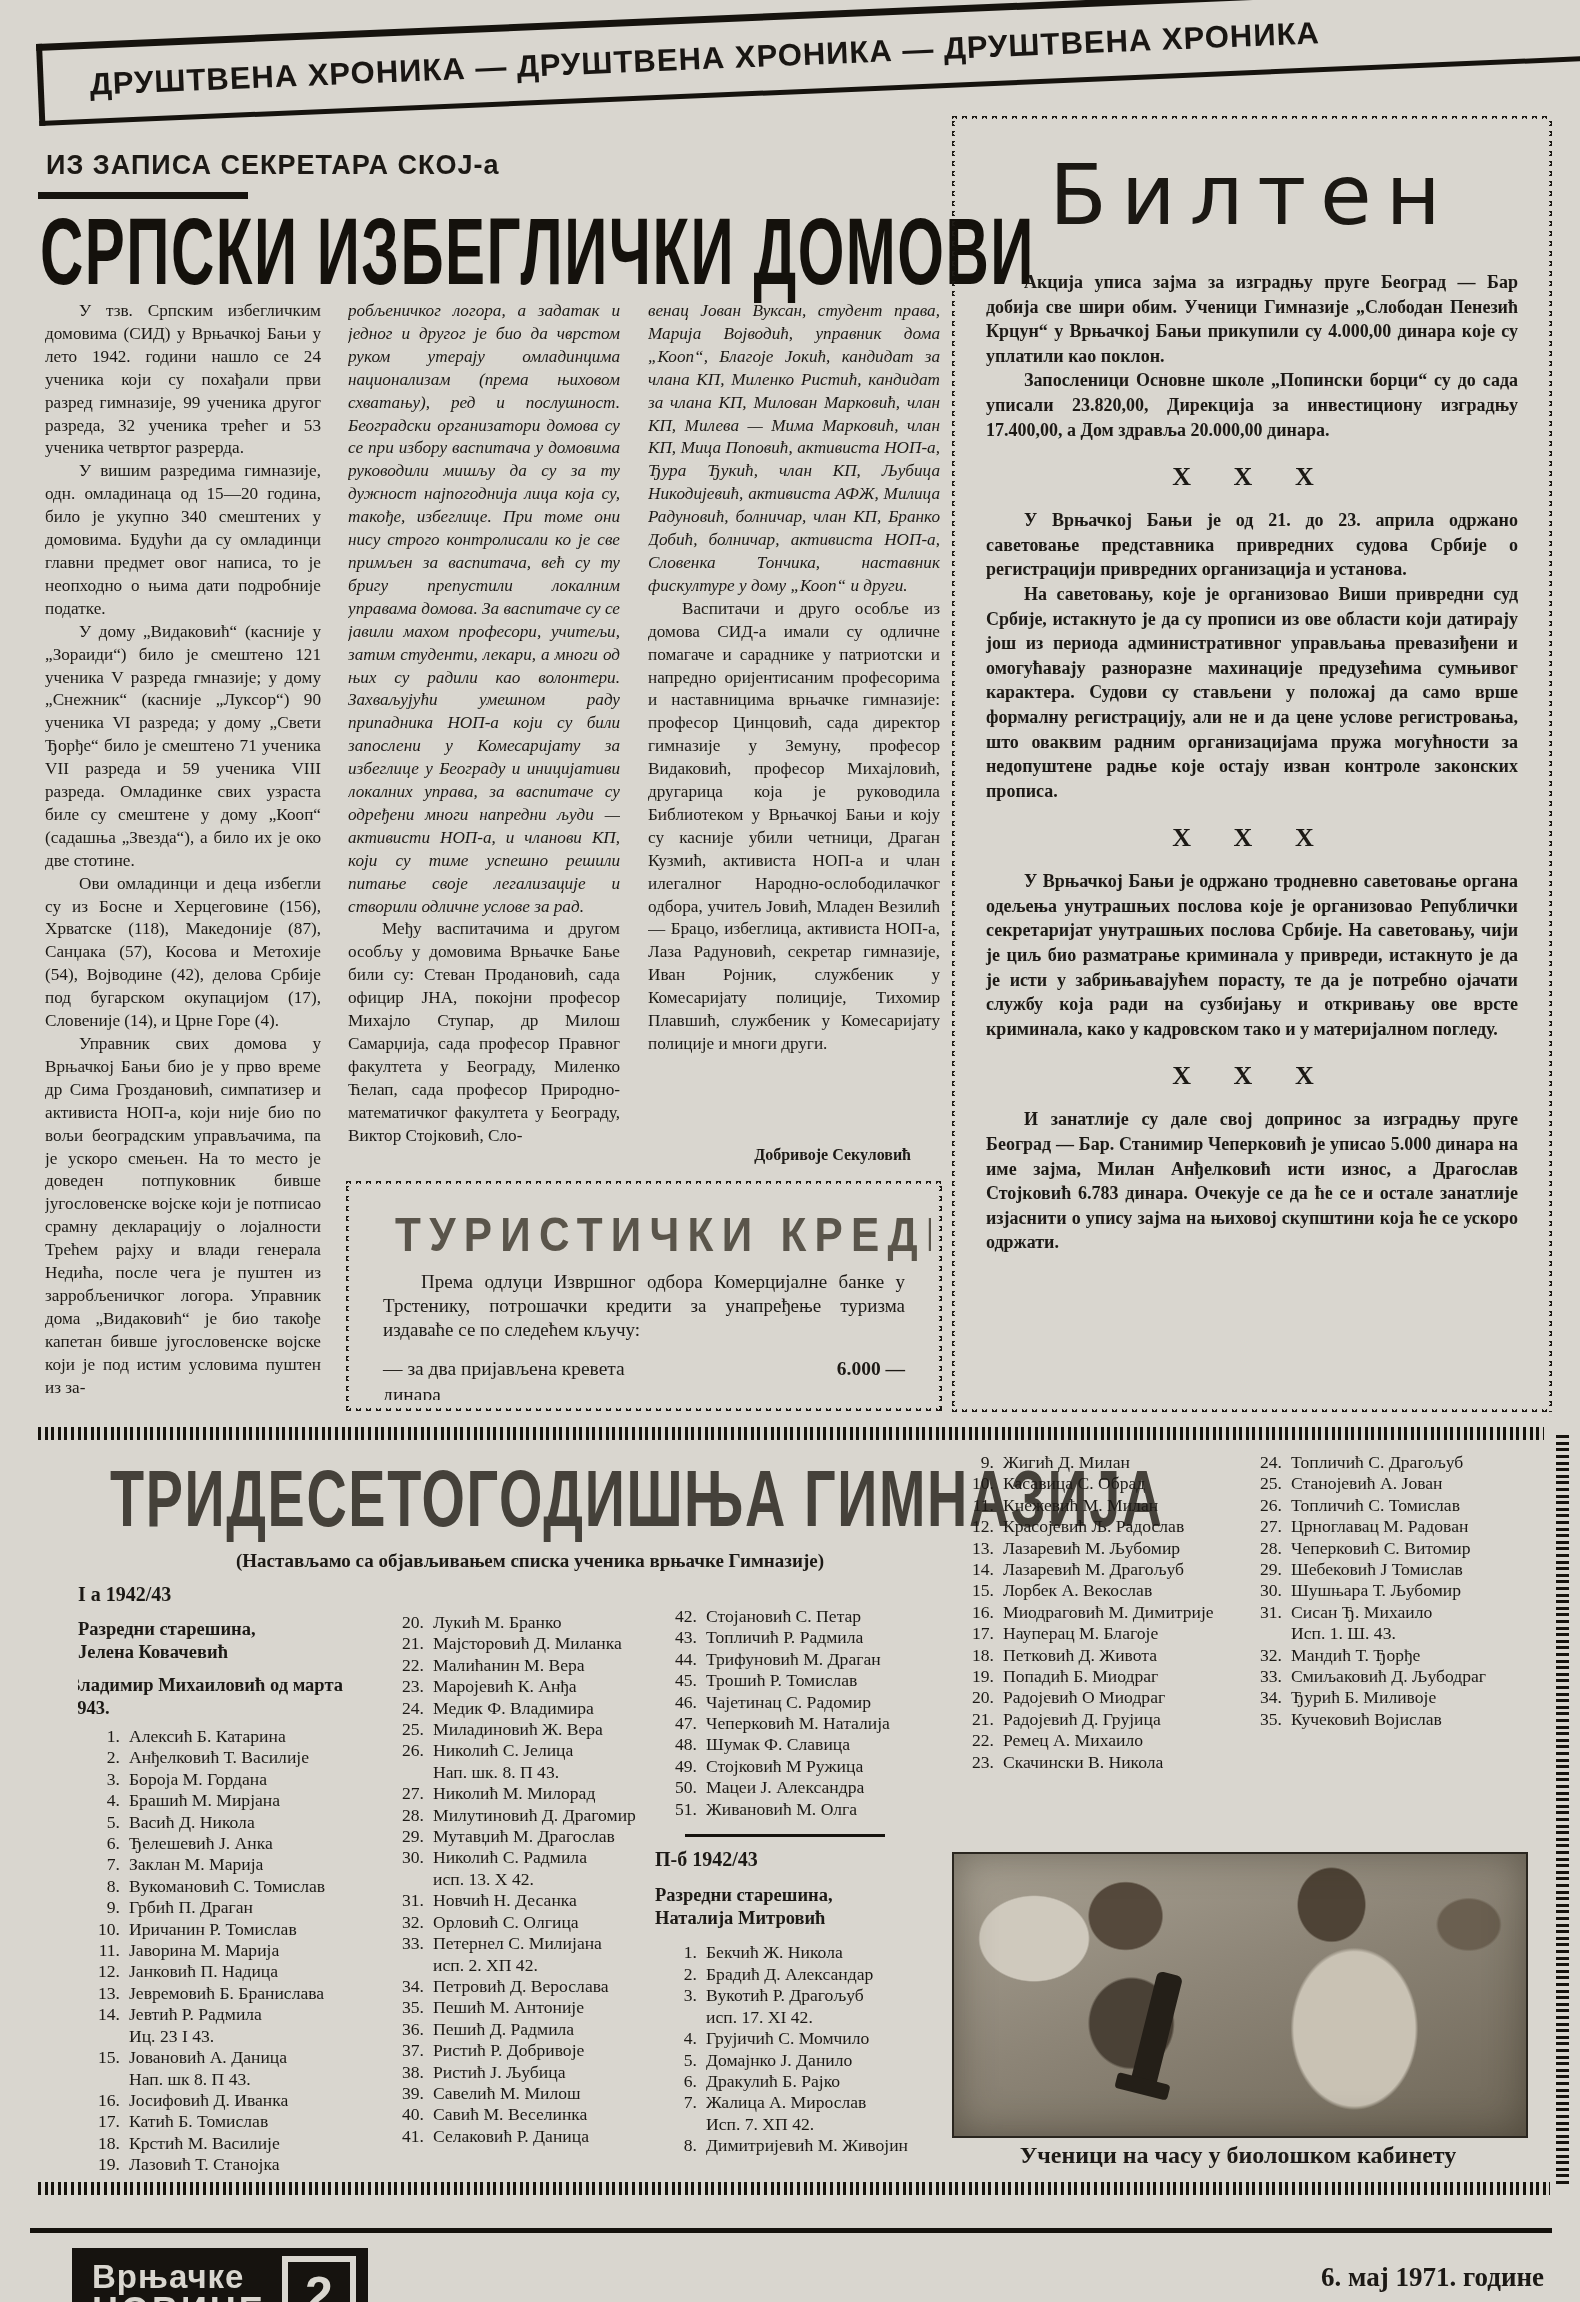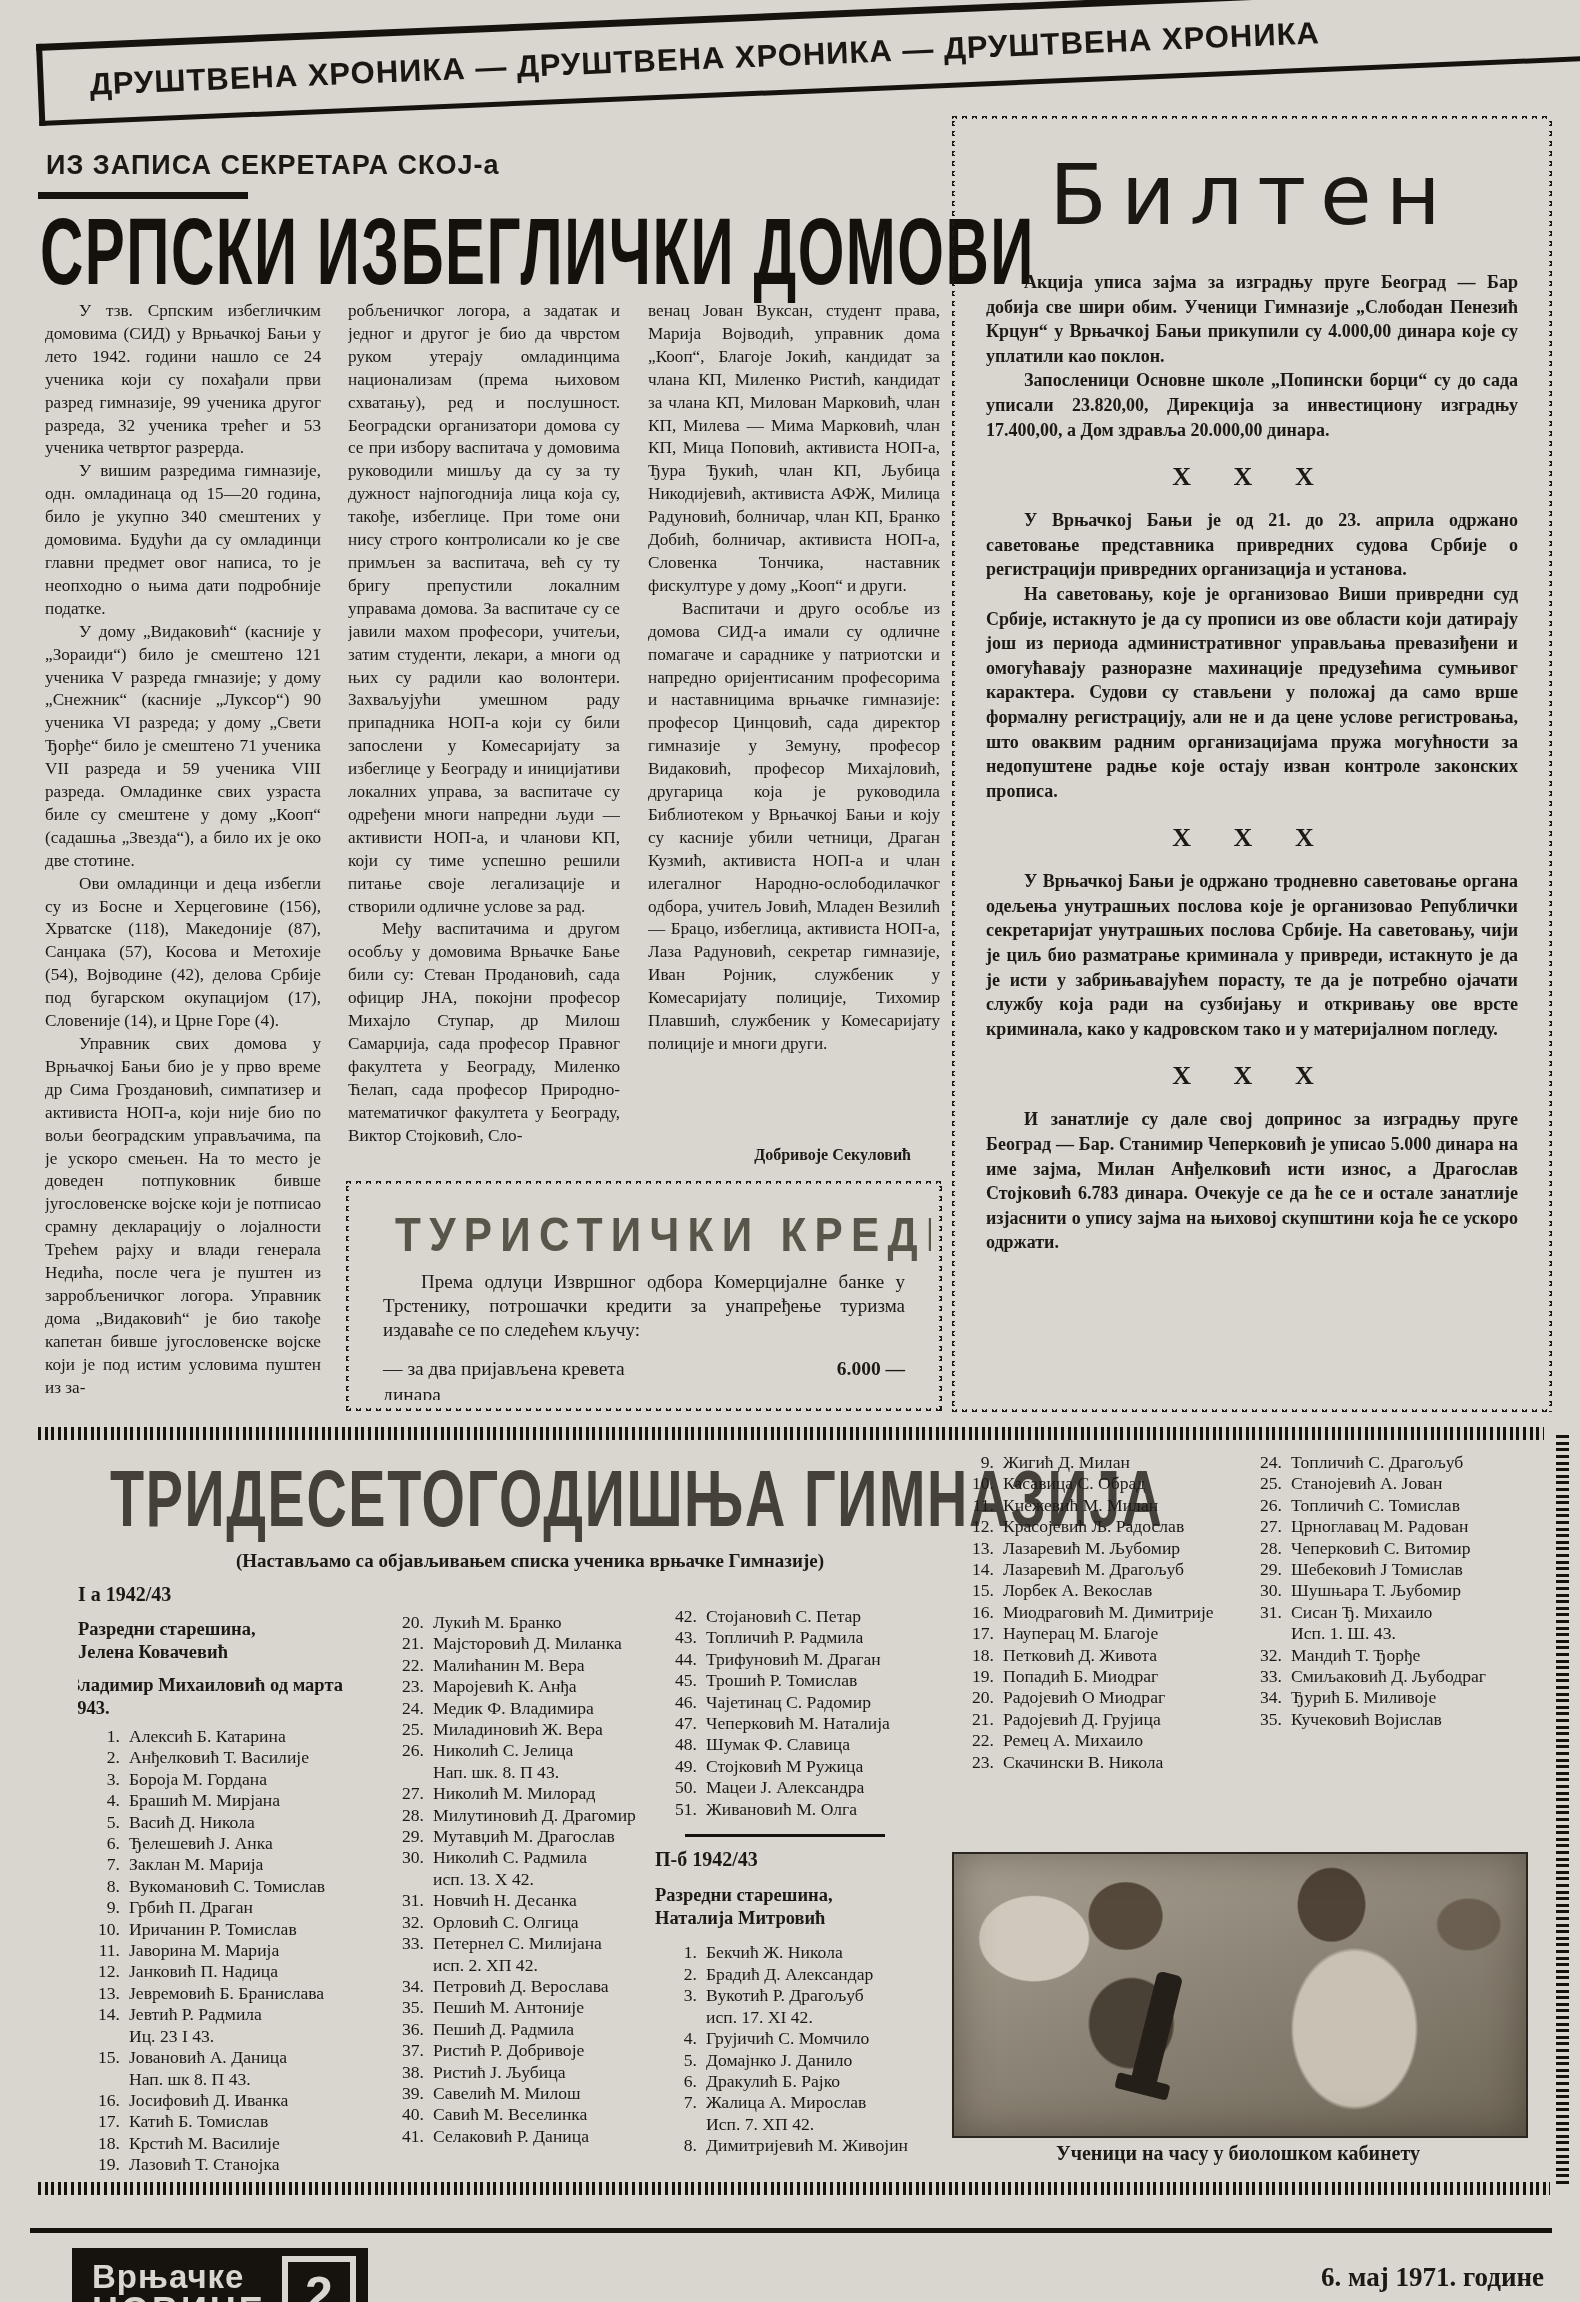--- a/index.html
+++ b/index.html
@@ -18,21 +18,21 @@
           font-size:27px;letter-spacing:1px;}
   .kicker-rule{left:38px;top:192px;width:210px;height:7px;background:#16130e;}
   .lead-title{left:40px;top:198px;width:1200px;font-family:"Liberation Sans",sans-serif;
               font-weight:700;font-size:80px;letter-spacing:2px;color:#14110c;
               transform:scale(0.75,1.18);transform-origin:left top;white-space:nowrap;}
 
   
   .acol{position:absolute;top:300px;overflow:hidden;font-size:17.2px;line-height:22.9px;
         text-align:justify;}
   .ap{margin:0;text-indent:34px;}
-  .ap.cont{text-indent:0;}
+  .ap.cont{text-indent:0;font-style:italic;}
   .signature{margin-top:18px;text-align:right;font-weight:700;padding-right:14px;}
 
   
   .zzh{position:absolute;left:0;right:0;height:9px;
        background:linear-gradient(135deg,#1d1a15 2.6px,transparent 0) 0 0/10px 9px repeat-x,
                   linear-gradient(-135deg,#1d1a15 2.6px,transparent 0) 5px 0/10px 9px repeat-x;}
   .zzv{position:absolute;top:0;bottom:0;width:9px;
        background:linear-gradient(45deg,#1d1a15 2.6px,transparent 0) 0 0/9px 10px repeat-y,
                   linear-gradient(135deg,#1d1a15 2.6px,transparent 0) 0 5px/9px 10px repeat-y;}
 
@@ -83,21 +83,21 @@
       radial-gradient(75px 80px at 31% 60%,#4a4136 0 55%,transparent 58%),
       radial-gradient(55px 60px at 66% 18%,#4e4336 0 60%,transparent 63%),
       radial-gradient(110px 140px at 70% 62%,#c9c2b4 0 55%,transparent 58%),
       radial-gradient(55px 45px at 90% 25%,#6a5f50 0 55%,transparent 60%),
       linear-gradient(160deg,#a9a294 0%,#8d8577 45%,#6f6758 100%);
       border:2px solid #2a261f;box-shadow:inset 0 0 40px rgba(40,35,25,.45);}
   .scope{position:absolute;left:33%;top:42%;width:26px;height:120px;background:#241f18;
          border-radius:6px;transform:rotate(14deg);}
   .scope:before{content:"";position:absolute;left:-14px;bottom:-4px;width:54px;height:16px;
                 background:#241f18;border-radius:4px;}
-  .caption{left:952px;top:2142px;width:572px;text-align:center;font-weight:700;font-size:20px;}
+  .caption{left:952px;top:2142px;width:572px;text-align:center;font-weight:700;font-size:24px;}
 
   
   .footer-rule{left:30px;top:2228px;width:1522px;height:5px;background:#15120d;}
   .logo{left:72px;top:2248px;width:296px;height:94px;background:#16130f;color:#d9d6cf;
         display:flex;align-items:center;padding:0 12px;box-sizing:border-box;}
   .logo-words{flex:1;font-family:"Liberation Sans",sans-serif;font-weight:700;line-height:1.02;
               padding-left:8px;}
   .logo-l1{font-size:33px;letter-spacing:1px;}
   .logo-l2{font-size:36px;letter-spacing:3px;}
   .logo-num{width:62px;height:66px;border:6px solid #d9d6cf;display:flex;align-items:center;

